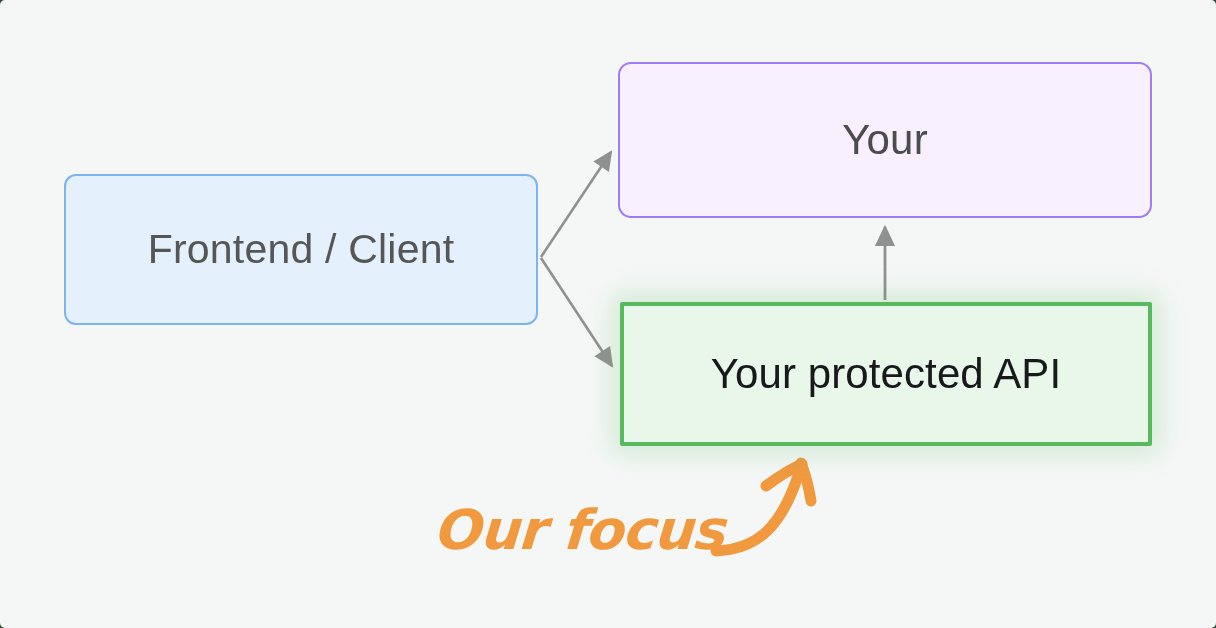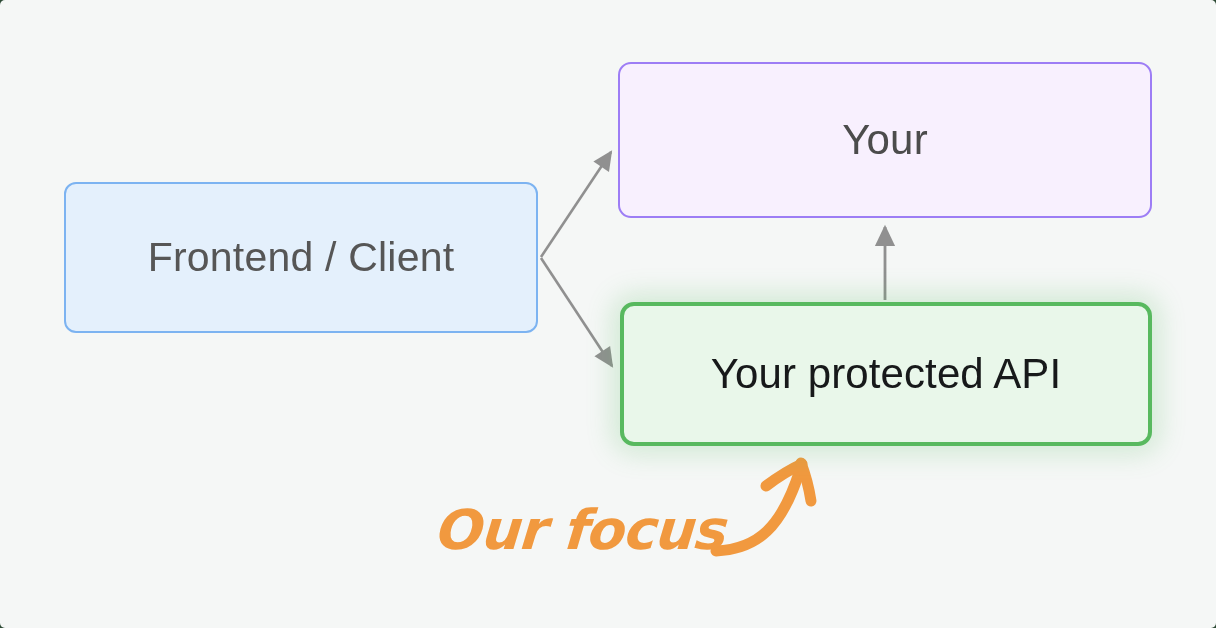--- a/index.html
+++ b/index.html
@@ -39,21 +39,21 @@
   }
   .node-label {
     display: block;
     line-height: 1.15;
     white-space: nowrap;
   }
 
   
   #node-frontend {
     left: 64px;
-    top: 182px;
+    top: 174px;
     width: 474px;
     height: 151px;
     background: #e4f0fc;
     border: 2px solid #7cb3f1;
     border-radius: 12px;
   }
   #node-frontend .node-label {
     font-size: 41px;
     color: #565656;
     letter-spacing: 0.2px;
@@ -76,21 +76,21 @@
   }
 
   
   #node-api {
     left: 620px;
     top: 302px;
     width: 532px;
     height: 144px;
     background: #e9f7ea;
     border: 4px solid #58b95f;
-    border-radius: 14px;
+    border-radius: 2px;
     box-shadow: 0 0 26px 8px rgba(88, 185, 95, 0.22);
   }
   #node-api .node-label {
     font-size: 42px;
     color: #17191a;
     letter-spacing: 0.1px;
   }
 
   
   #annotation-our-focus {

